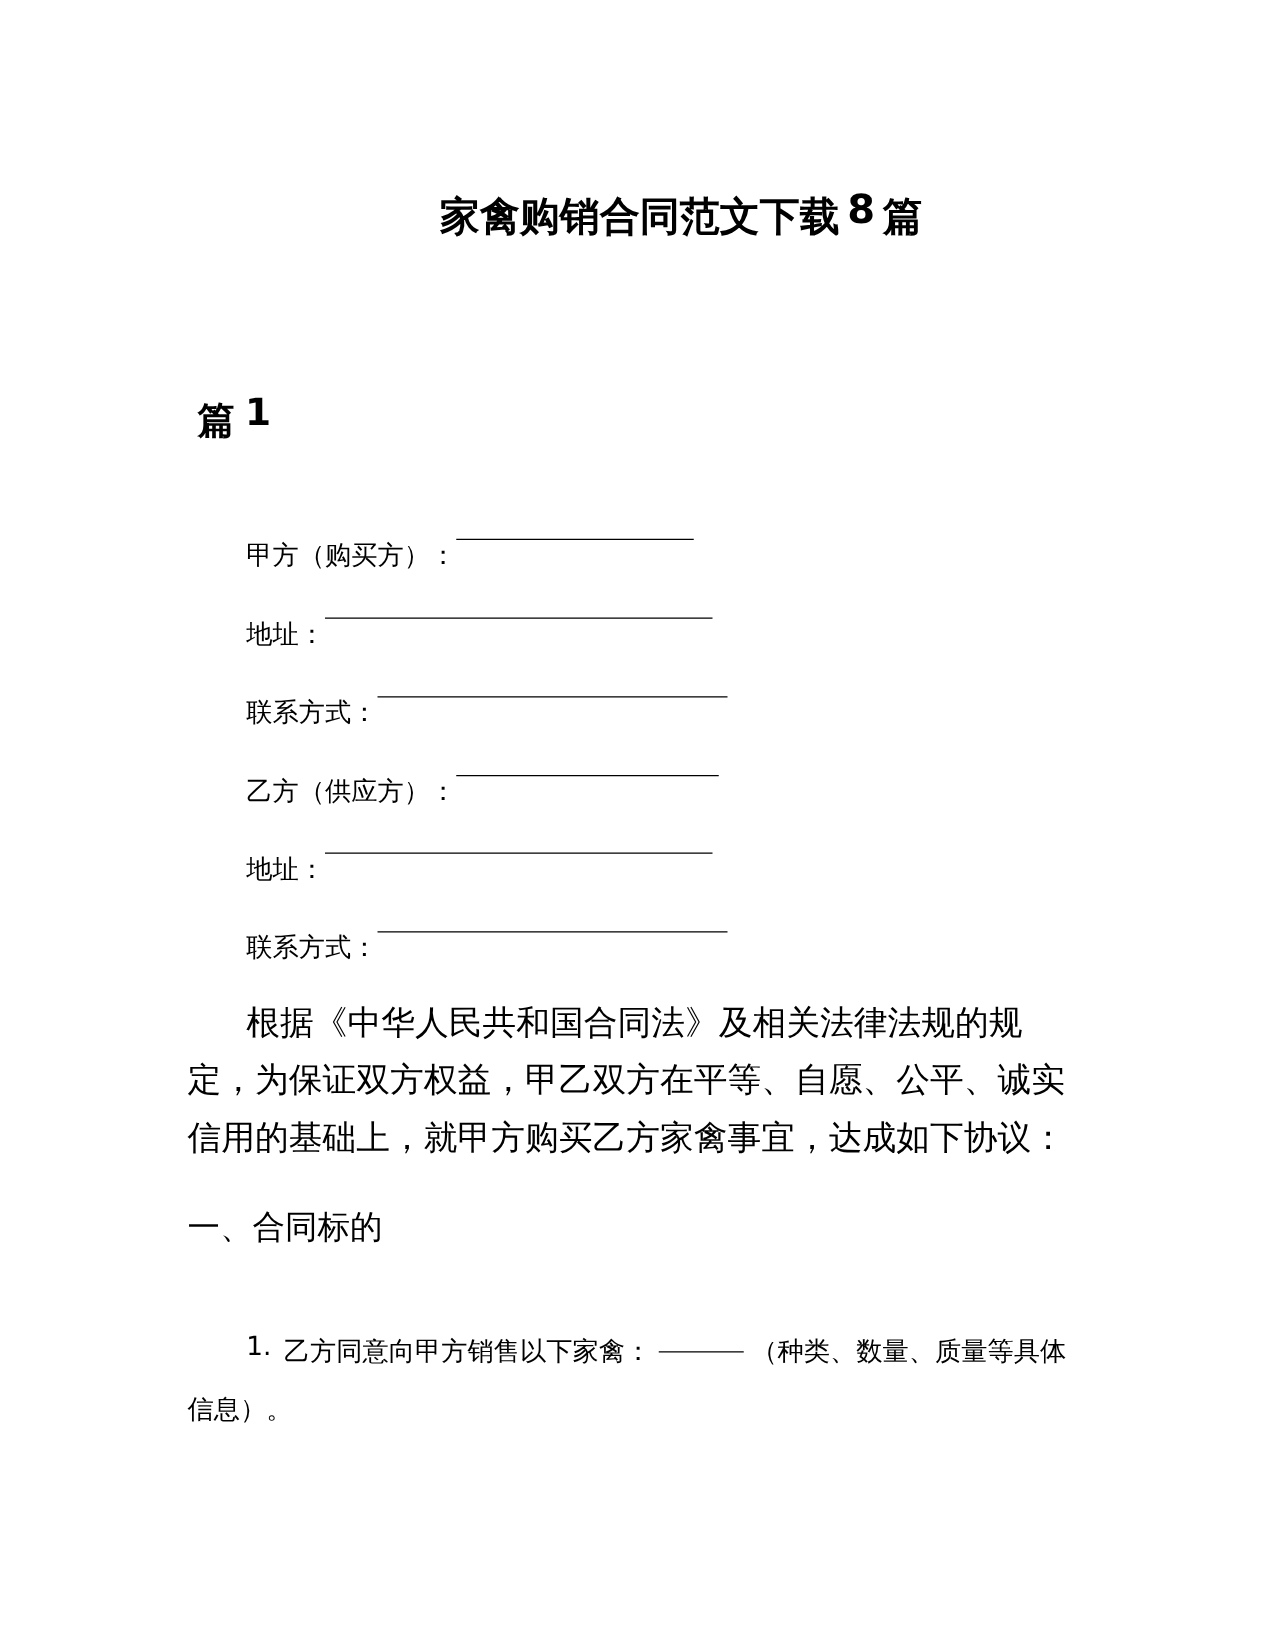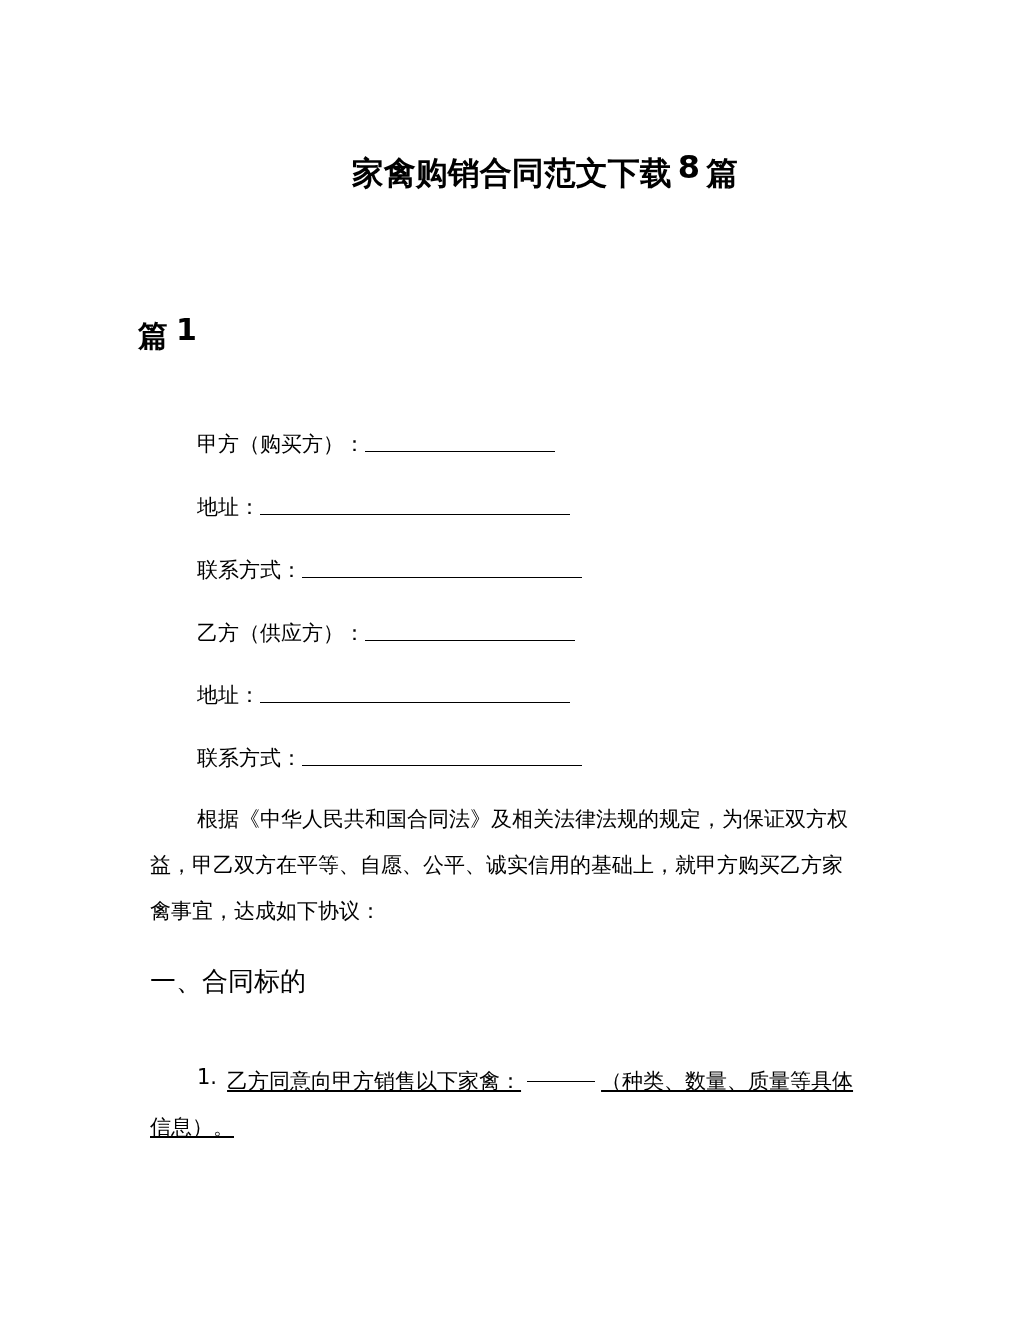--- a/index.html
+++ b/index.html
@@ -7,26 +7,26 @@
       width: 1020px; height: 1320px; position: relative; overflow: hidden;
       font-family: "DejaVu Sans", "Liberation Sans", sans-serif; color: #000;
     }
     .abs { position: absolute; white-space: nowrap; }
     .title {
       left: 0; width: 1020px; top: 152px; text-align: center;
       font-size: 32px; font-weight: bold; letter-spacing: 0px; margin-left: 35px;
     }
     .title .num { position: relative; top: -6px; margin: 0 6px; }
     .section {
-      left: 138px; top: 316px; font-size: 30px; font-weight: bold;
+      left: 158px; top: 316px; font-size: 30px; font-weight: bold;
     }
     .section .num { position: relative; top: -6px; margin-left: 8px; }
-    .field { left: 197px; font-size: 21px; display: flex; align-items: flex-end; }
+    .field { left: 197px; font-size: 21px; display: flex; align-items: flex-start; }
     .field .line { display: inline-block; border-bottom: 1.2px solid #000; height: 1px; margin-bottom: 6px; }
-    .para { left: 150px; width: 710px; font-size: 21px; line-height: 46px; white-space: normal; }
+    .para { left: 150px; width: 710px; font-size: 27px; line-height: 46px; white-space: normal; }
     .para .indent { display: inline-block; width: 47px; }
     .heading { left: 150px; top: 964px; font-size: 26px; font-weight: normal; }
     .item { left: 150px; width: 720px; font-size: 21px; line-height: 46px; white-space: normal; }
     .item .num { display: inline-block; margin-left: 47px; margin-right: 10px; position: relative; top: -4px; }
     .blank { display: inline-block; width: 68px; border-bottom: 1.2px solid #000; margin: 0 6px; position: relative; top: -6px; }
   </style>
 </head>
 <body>
 
 <div class="abs title">
@@ -62,15 +62,15 @@
   <span>联系方式：</span>
   <span class="line" style="width:280px;"></span>
 </div>
 
 <div class="abs para" style="top:796px;">
   <span class="indent"></span><span>根据《中华人民共和国合同法》及相关法律法规的规定，为保证双方权益，甲乙双方在平等、自愿、公平、诚实信用的基础上，就甲方购买乙方家禽事宜，达成如下协议：</span>
 </div>
 
 <div class="abs heading">一、合同标的</div>
 
-<div class="abs item" style="top:1058px;text-decoration:underline;">
+<div class="abs item" style="top:1058px;">
   <span class="num">1.</span><span>乙方同意向甲方销售以下家禽：</span><span class="blank"></span><span>（种类、数量、质量等具体信息）。</span>
 </div>
 
 </body></html>

